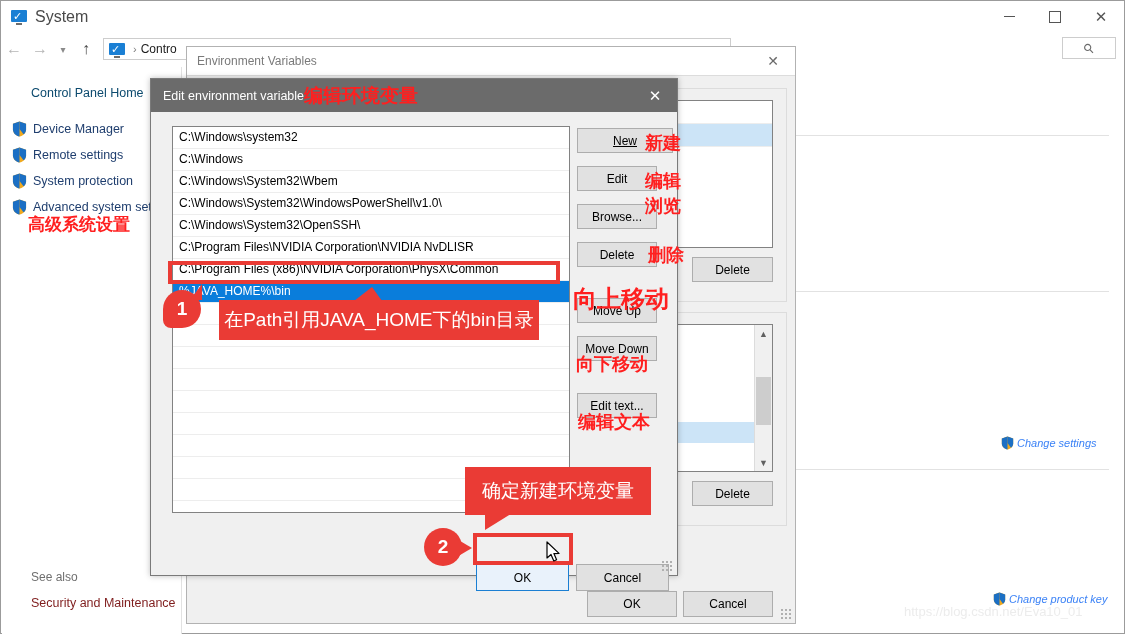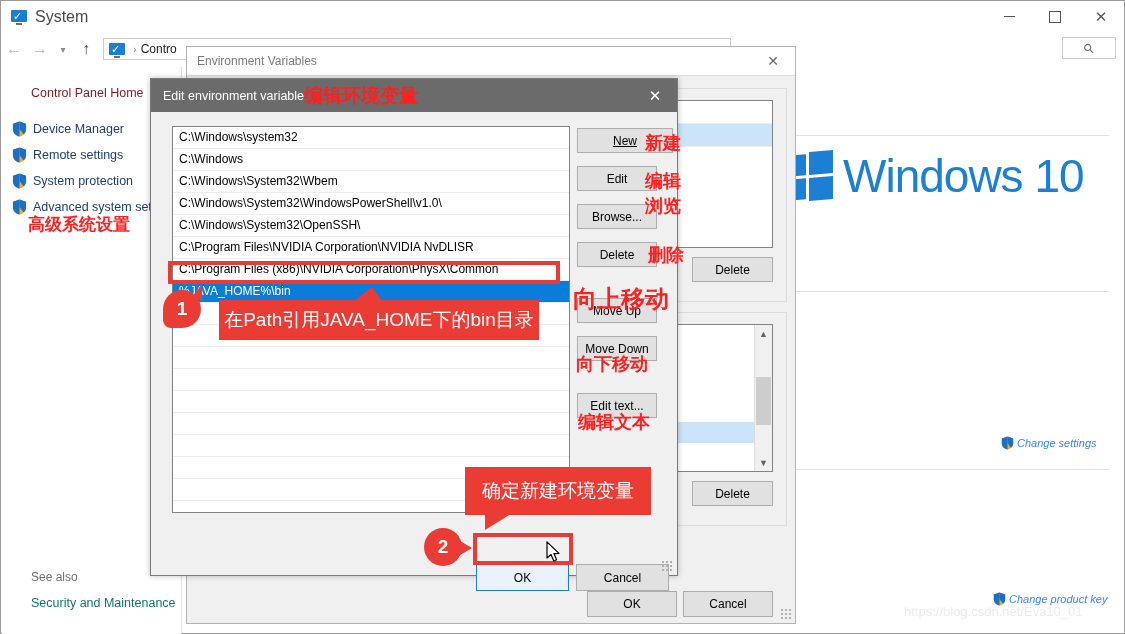--- a/index.html
+++ b/index.html
@@ -113,36 +113,36 @@
   
   .sys-left {
     position: absolute; left: 1px; top: 66px;
     width: 180px; height: 567px;
     background: #ffffff;
     border-right: 1px solid #e2e2e2;
     box-sizing: border-box;
   }
   .cp-home {
     margin: 19px 0 10px 29px;
-    font-size: 12.5px; color: #7f1d1d;
+    font-size: 12.5px; color: #0c4a6e;
   }
   .side-list { margin-top: 16px; }
   .side-item {
     display: flex; align-items: center;
     height: 26px; padding-left: 10px;
     font-size: 12.5px; color: #1f3e6e;
   }
   .shield {
     width: 15px; height: 16px; margin-right: 6px;
     flex: none;
   }
   .side-label { white-space: nowrap; }
   .see-also-wrap { position: absolute; left: 29px; bottom: 24px; }
   .see-also { font-size: 12px; color: #6f6f6f; margin-bottom: 12px; }
-  .see-also-link { font-size: 12.5px; color: #0f766e; }
+  .see-also-link { font-size: 12.5px; color: #7f1d1d; }
 
   
   .sys-right {
     position: absolute; left: 181px; top: 66px;
     right: 1px; bottom: 1px;
     background: #fff;
   }
   .hr-line { position:absolute; left: 0; right: 14px; height:1px; background:#e2e2e2; }
   .win10-logo {
     position: absolute; left: 790px; top: 148px;
@@ -419,29 +419,20 @@
         <div class="see-also">See also</div>
         <div class="see-also-link">Security and Maintenance</div>
       </div>
     </div>
 
     <div class="sys-right">
       <div class="hr-line" style="top:68px;"></div>
       <div class="hr-line" style="top:224px;"></div>
       <div class="hr-line" style="top:402px;"></div>
 
-      <div class="win10-logo" style="left:603px; top:82px;">
-        <div class="flag">
-          <i></i>
-            <i></i>
-            <i></i>
-            <i></i>
-        </div>
-        <div class="win10-text">Windows 10</div>
-      </div>
 
       <div class="link-row" style="left:819px; top:369px;">
         <svg class="shield" style="width:13px;height:14px;margin-right:3px;" viewBox="0 0 16 17">
           <path d="M8 0.5 L15 3 V9 C15 13 11.5 15.8 8 16.5 C4.5 15.8 1 13 1 9 V3 Z" fill="#f0a91e"></path>
           <path d="M8 0.5 L1 3 V9 C1 13 4.5 15.8 8 16.5 Z" fill="#1b6fc4"></path>
           <path d="M8 0.5 L15 3 V9 C15 11.2 13.9 13 12.3 14.2 L8 8.5 Z" fill="#1b6fc4"></path>
         </svg>
         <span class="link-text">Change settings</span>
       </div>
 

